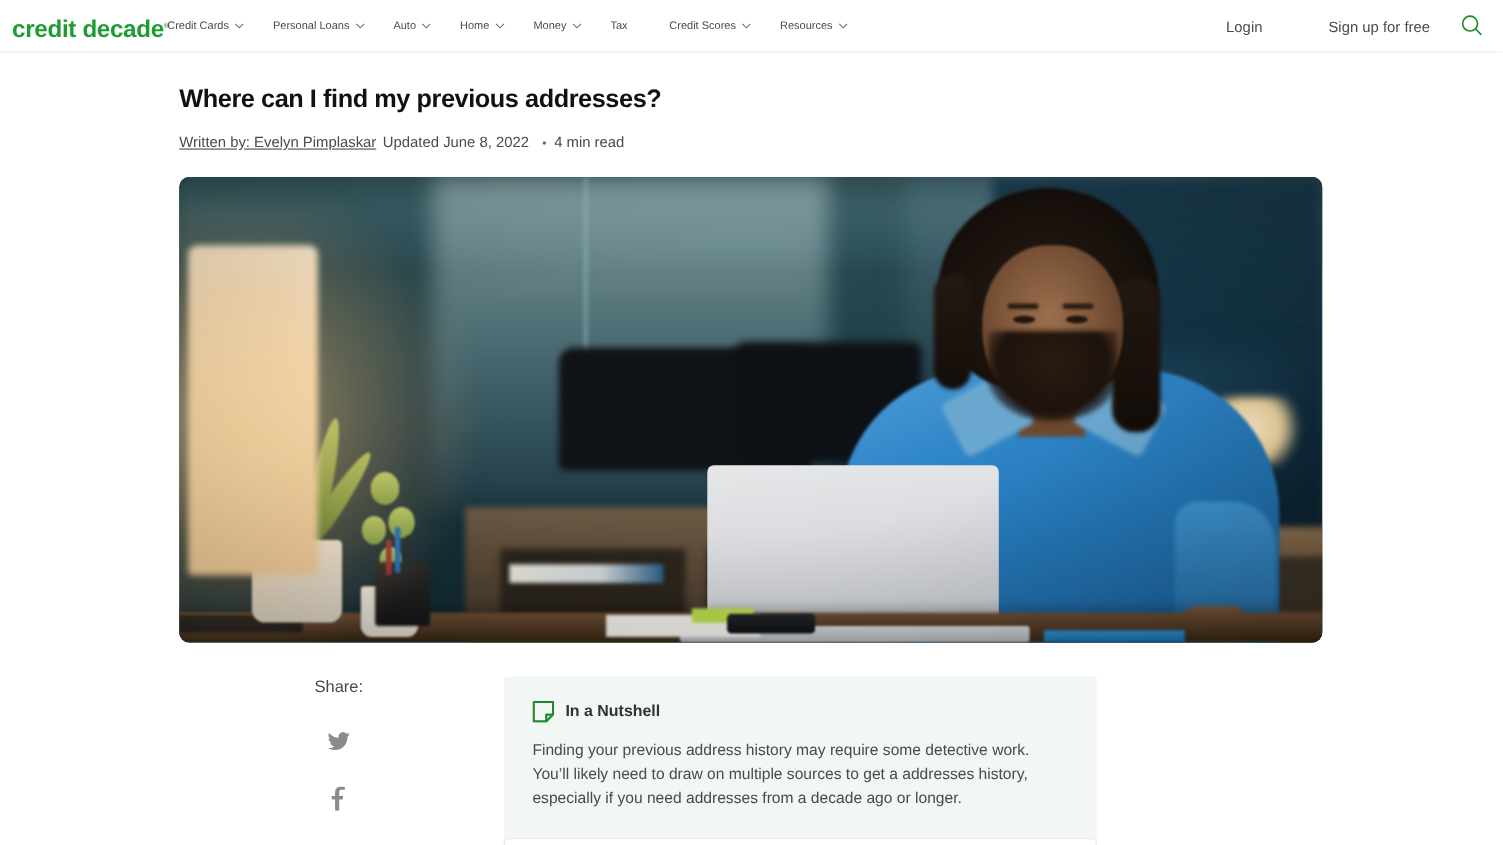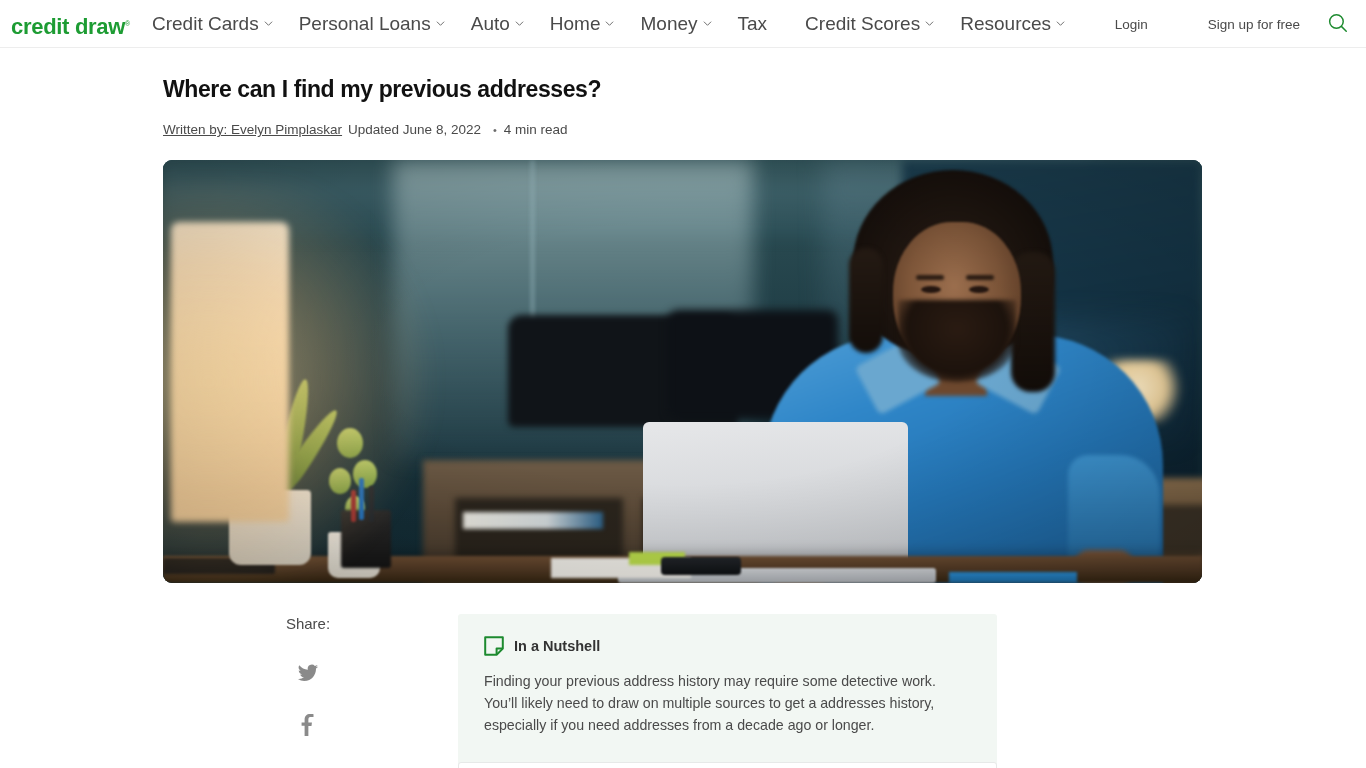--- a/index.html
+++ b/index.html
@@ -44,21 +44,21 @@
     position: absolute;
     left: 152px;
     top: 0;
     height: 48px;
     display: flex;
     align-items: center;
   }
   .nav-item {
     display: flex;
     align-items: center;
-    font-size: 19px;
+    font-size: 10px;
     color: #4a4a4a;
     white-space: nowrap;
     margin-right: 26px;
     cursor: pointer;
     line-height: 48px;
   }
   .chev {
     display: inline-block;
     margin-left: 5px;
     width: 9px;
@@ -485,21 +485,21 @@
     border: 1px solid #e7e9e8;
     border-radius: 3px;
   }
 </style>
 </head>
 <body>
 
 <header class="site-header">
 
   <div class="logo">
-    <span>credit draw</span><span class="tm">®</span>
+    <span>credit decade</span><span class="tm">®</span>
   </div>
 
   <nav class="main-nav">
 
     <div class="nav-item">
       <span>Credit Cards</span>
       <span class="chev">
         <svg width="9" height="9" viewBox="0 0 10 10">
             <path d="M1 3 L5 7 L9 3" stroke="#6e6e6e" stroke-width="1.1" fill="none"></path>
           </svg>

